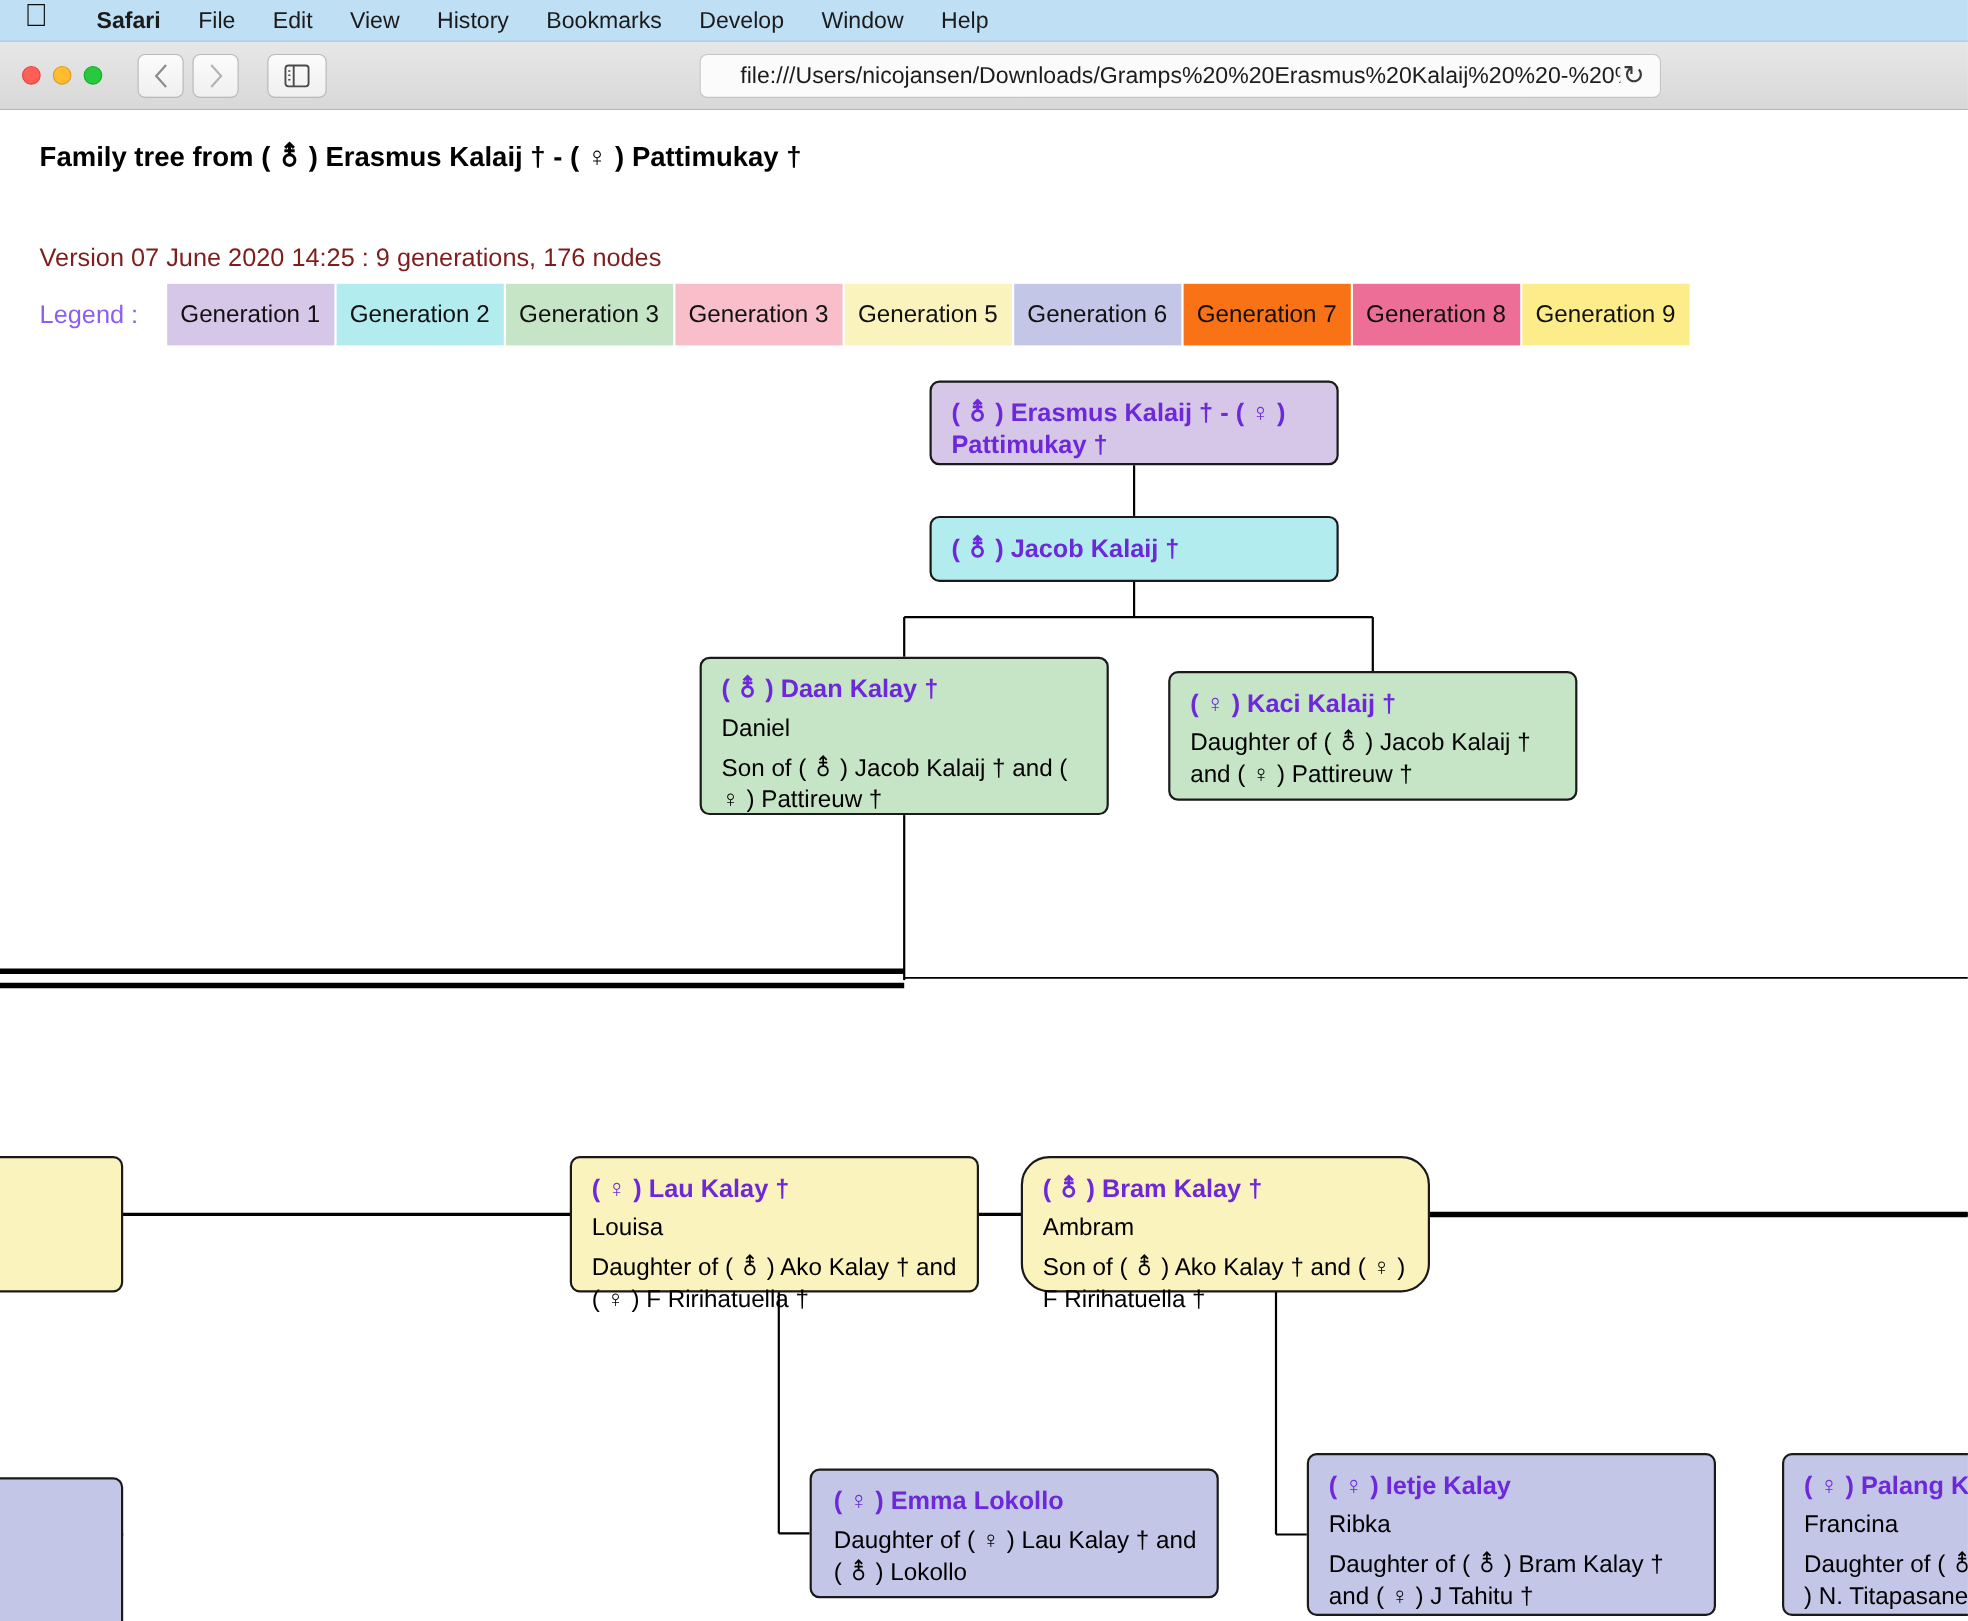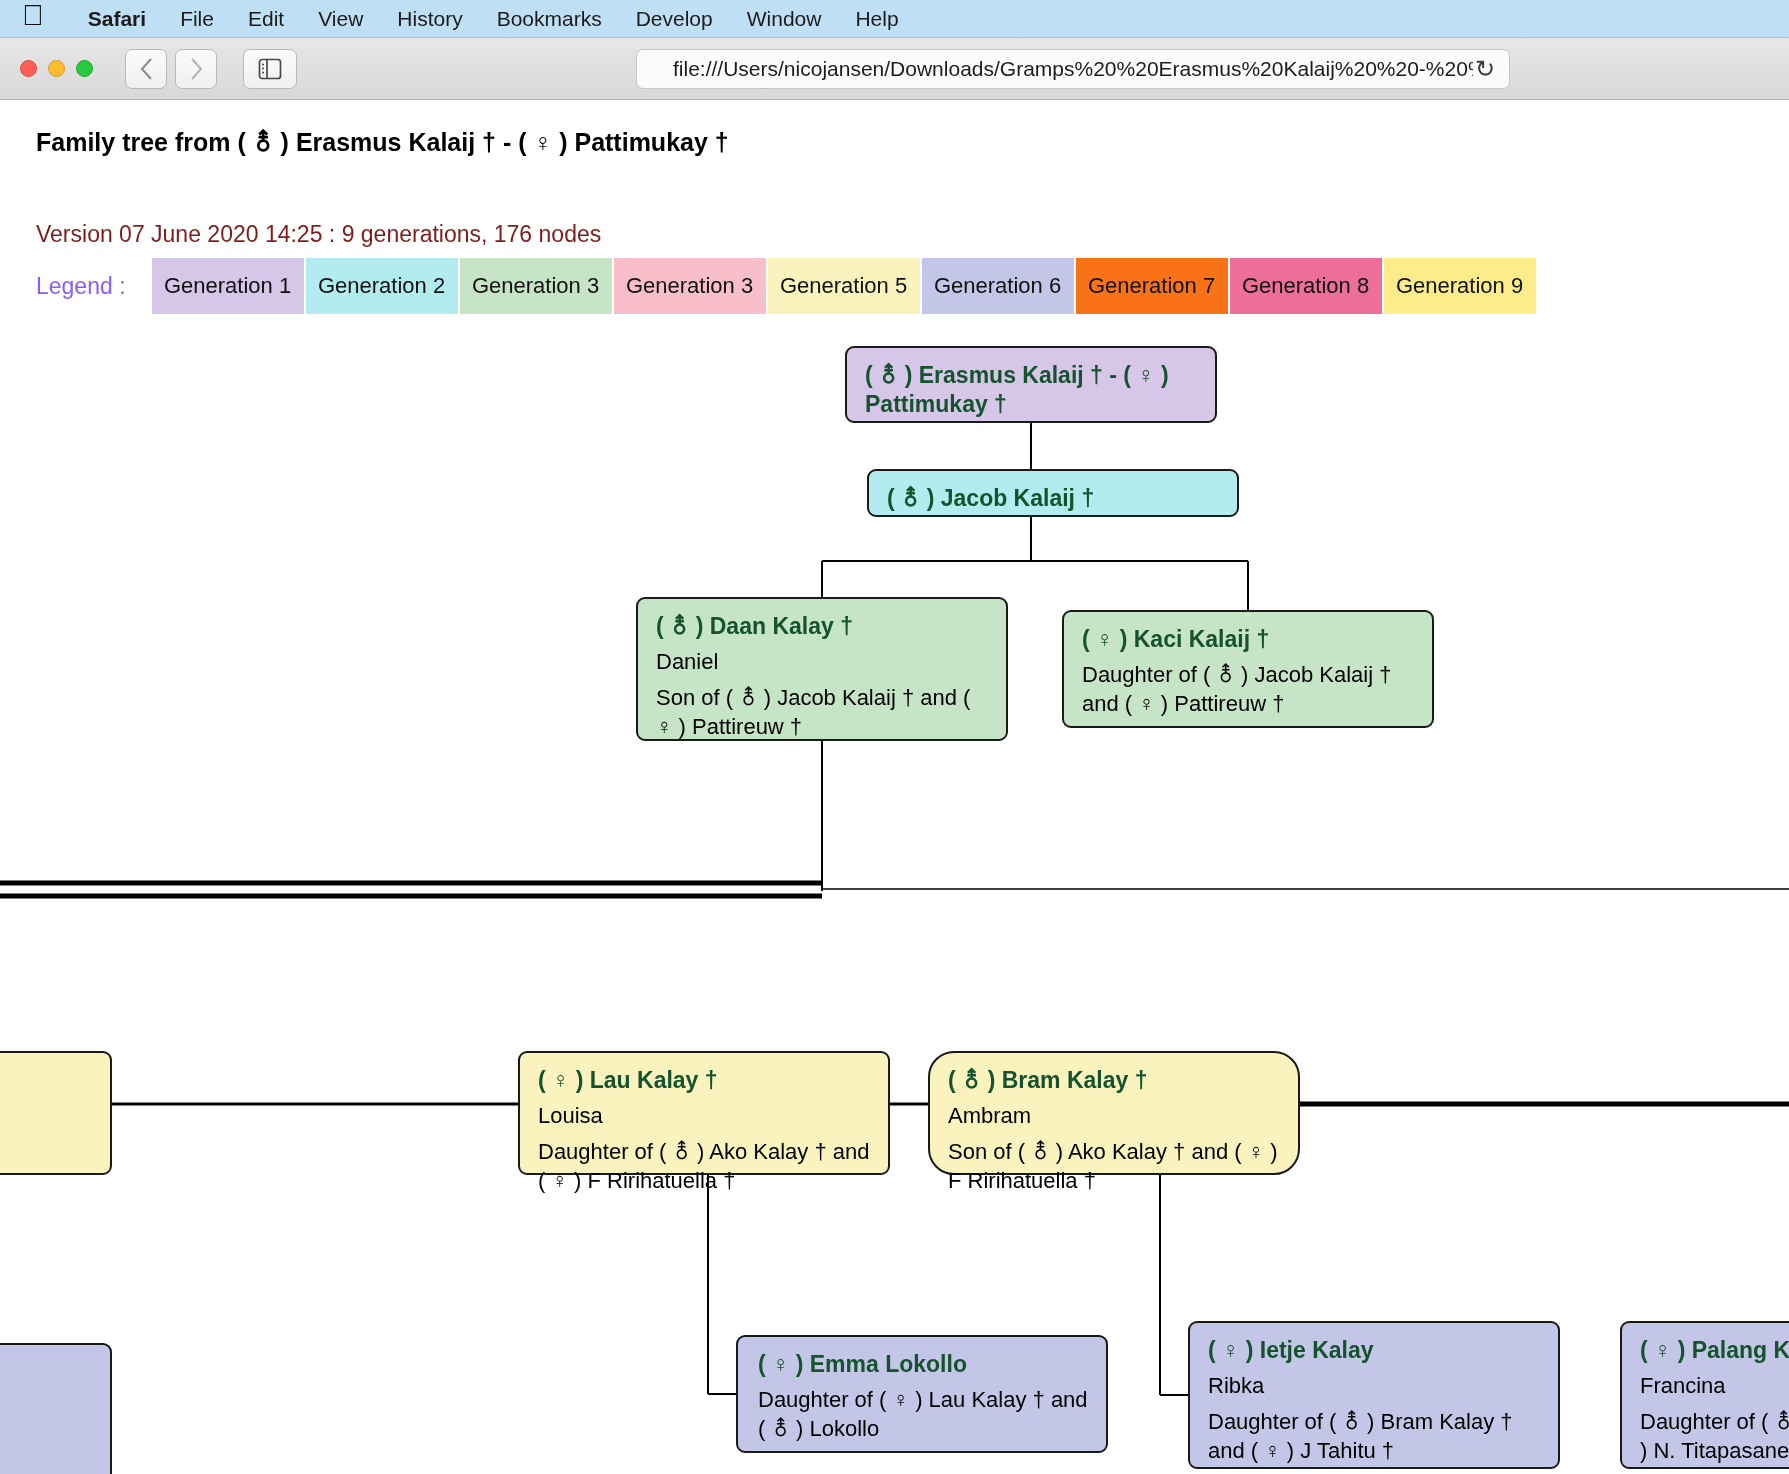--- a/index.html
+++ b/index.html
@@ -163,21 +163,21 @@
   .node {
     position: absolute;
     border: 2px solid #1a1a1a;
     border-radius: 9px;
     padding: 13px 18px 14px 18px;
     box-sizing: border-box;
   }
   .node .nm {
     font-size: 23px;
     font-weight: bold;
-    color: #14532d;
+    color: #6d28d9;
     line-height: 1.28;
   }
   .node .ln {
     font-size: 22px;
     color: #000;
     line-height: 1.30;
     margin-top: 7px;
   }
 </style>
 </head>
@@ -273,21 +273,21 @@
 
       <line x1="1160" y1="1073" x2="1160" y2="1294" stroke="#000" stroke-width="2"></line>
       <line x1="1160" y1="1294" x2="1188" y2="1294" stroke="#000" stroke-width="2"></line>
 
       <line x1="0" y1="1294" x2="112" y2="1294" stroke="#000" stroke-width="2"></line>
     </svg>
 
   <div class="node" style="left: 845px; top: 245px; width: 372px; height: 77px; background: rgb(214, 198, 232);">
         <div class="nm">( ⚨ ) Erasmus Kalaij † - ( ♀ ) Pattimukay †</div>
       </div>
-      <div class="node" style="left: 845px; top: 368px; width: 372px; height: 48px; background: rgb(178, 236, 238); margin-left: 22px;">
+      <div class="node" style="left: 845px; top: 368px; width: 372px; height: 60px; background: rgb(178, 236, 238);">
         <div class="nm">( ⚨ ) Jacob Kalaij †</div>
       </div>
       <div class="node" style="left: 636px; top: 496px; width: 372px; height: 144px; background: rgb(198, 228, 198);">
         <div class="nm">( ⚨ ) Daan Kalay †</div>
         <div class="ln">Daniel</div>
         <div class="ln">Son of ( ⚨ ) Jacob Kalaij † and ( ♀ ) Pattireuw †</div>
       </div>
       <div class="node" style="left: 1062px; top: 509px; width: 372px; height: 118px; background: rgb(198, 228, 198);">
         <div class="nm">( ♀ ) Kaci Kalaij †</div>
         <div class="ln">Daughter of ( ⚨ ) Jacob Kalaij † and ( ♀ ) Pattireuw †</div>

